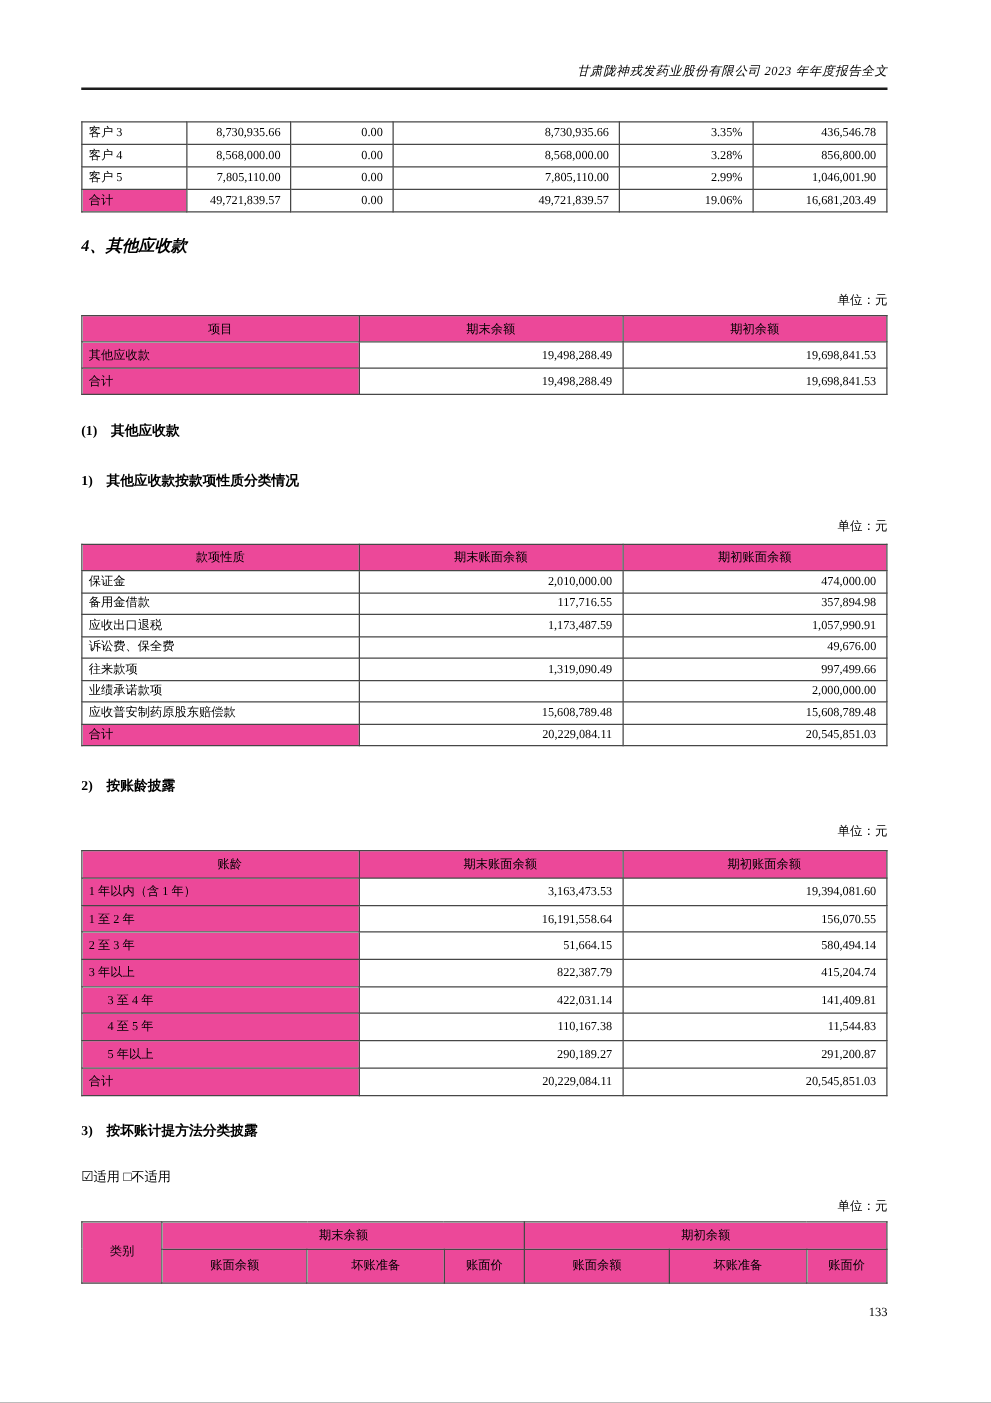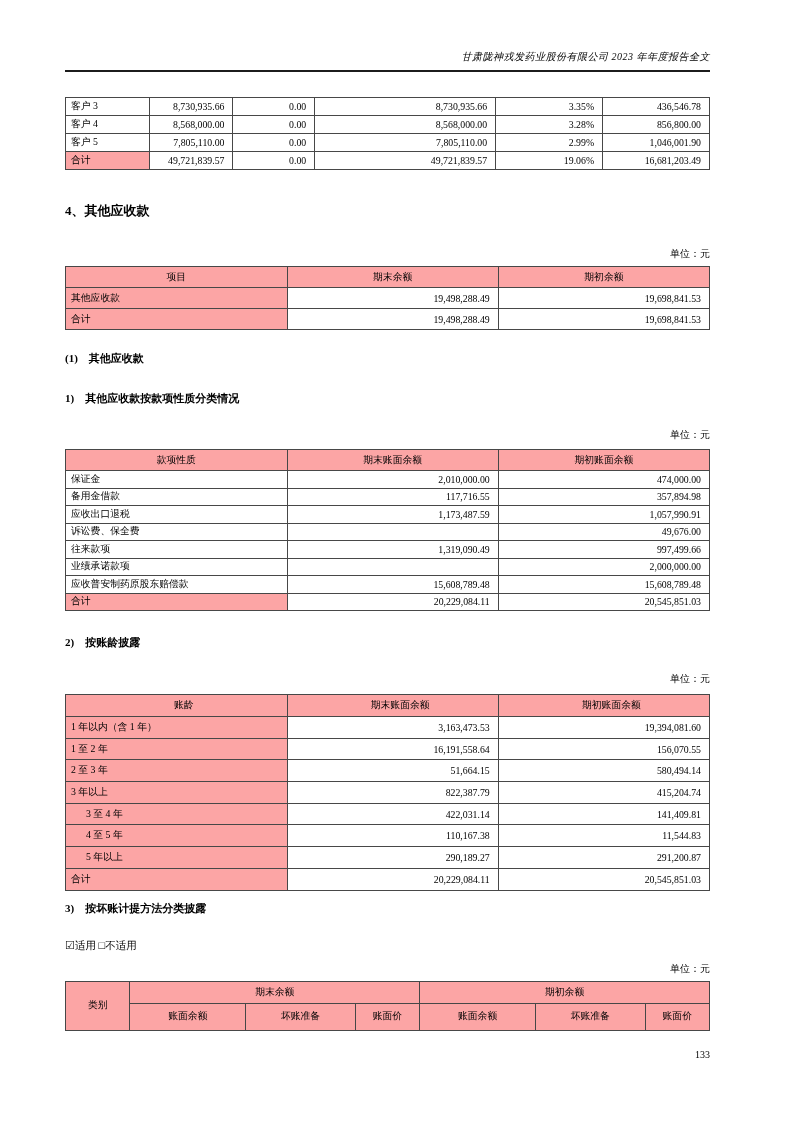--- a/index.html
+++ b/index.html
@@ -12,46 +12,46 @@
   .content { padding:50px 83px 0 65px; }
   .doc-header {
     text-align:right; font-size:10px; letter-spacing:0.5px;
     padding-bottom:6px; border-bottom:2px solid #1c1c1c;font-style:italic;
   }
   table { width:100%; border-collapse:collapse; table-layout:fixed; }
   td {
     border:1px solid #474747; font-size:9.8px; vertical-align:middle;
     padding:0 5px; height:18px; overflow:hidden; white-space:nowrap;
   }
-  .shade { background:#fca5a5; }
+  .shade { background:#ec4899; }
   .hdr { text-align:center; }
   .num { text-align:right; padding-right:8px; }
   .indent { padding-left:20px; }
   .sec-title { font-weight:bold; font-size:13px; }
   .sub-title { font-weight:bold; font-size:11px; }
   .unit { text-align:right; font-size:10px; }
   .chk-line { font-size:10.5px; }
   .chk-line .box { font-size:11px; }
   .page-num { text-align:right; font-size:10px; margin-top:18px; padding-right:0; }
 
   .t-customers { margin-top:25px; }
   .t-customers td { height:18px; }
-  .h-sec4 { margin-top:32px; }
+  .h-sec4 { margin-top:18px;font-style:italic; }
   .u1 { margin-top:27px; margin-bottom:5px; }
   .t-summary td { height:21px; }
   .h-paren1 { margin-top:21px; }
   .h-nature { margin-top:25px; }
   .u2 { margin-top:22px; margin-bottom:7px; }
   .t-nature td { height:17.5px; }
   .t-nature tr.hrow td { height:21px; }
   .h-aging { margin-top:24px; }
   .u3 { margin-top:22px; margin-bottom:8px; }
   .t-aging td { height:21.7px; }
   .t-aging tr.hrow td { height:22px;padding-left:20px; }
-  .h-baddebt { margin-top:10px; }
+  .h-baddebt { margin-top:20px; }
   .chk-line { margin-top:23px; }
   .u4 { margin-top:9px; margin-bottom:5px; }
   .t-baddebt tr.r1 td { height:22px; }
   .t-baddebt tr.r2 td { height:27px; }
 </style>
 </head>
 <body>
 
 <div class="page">
   <div class="content">

